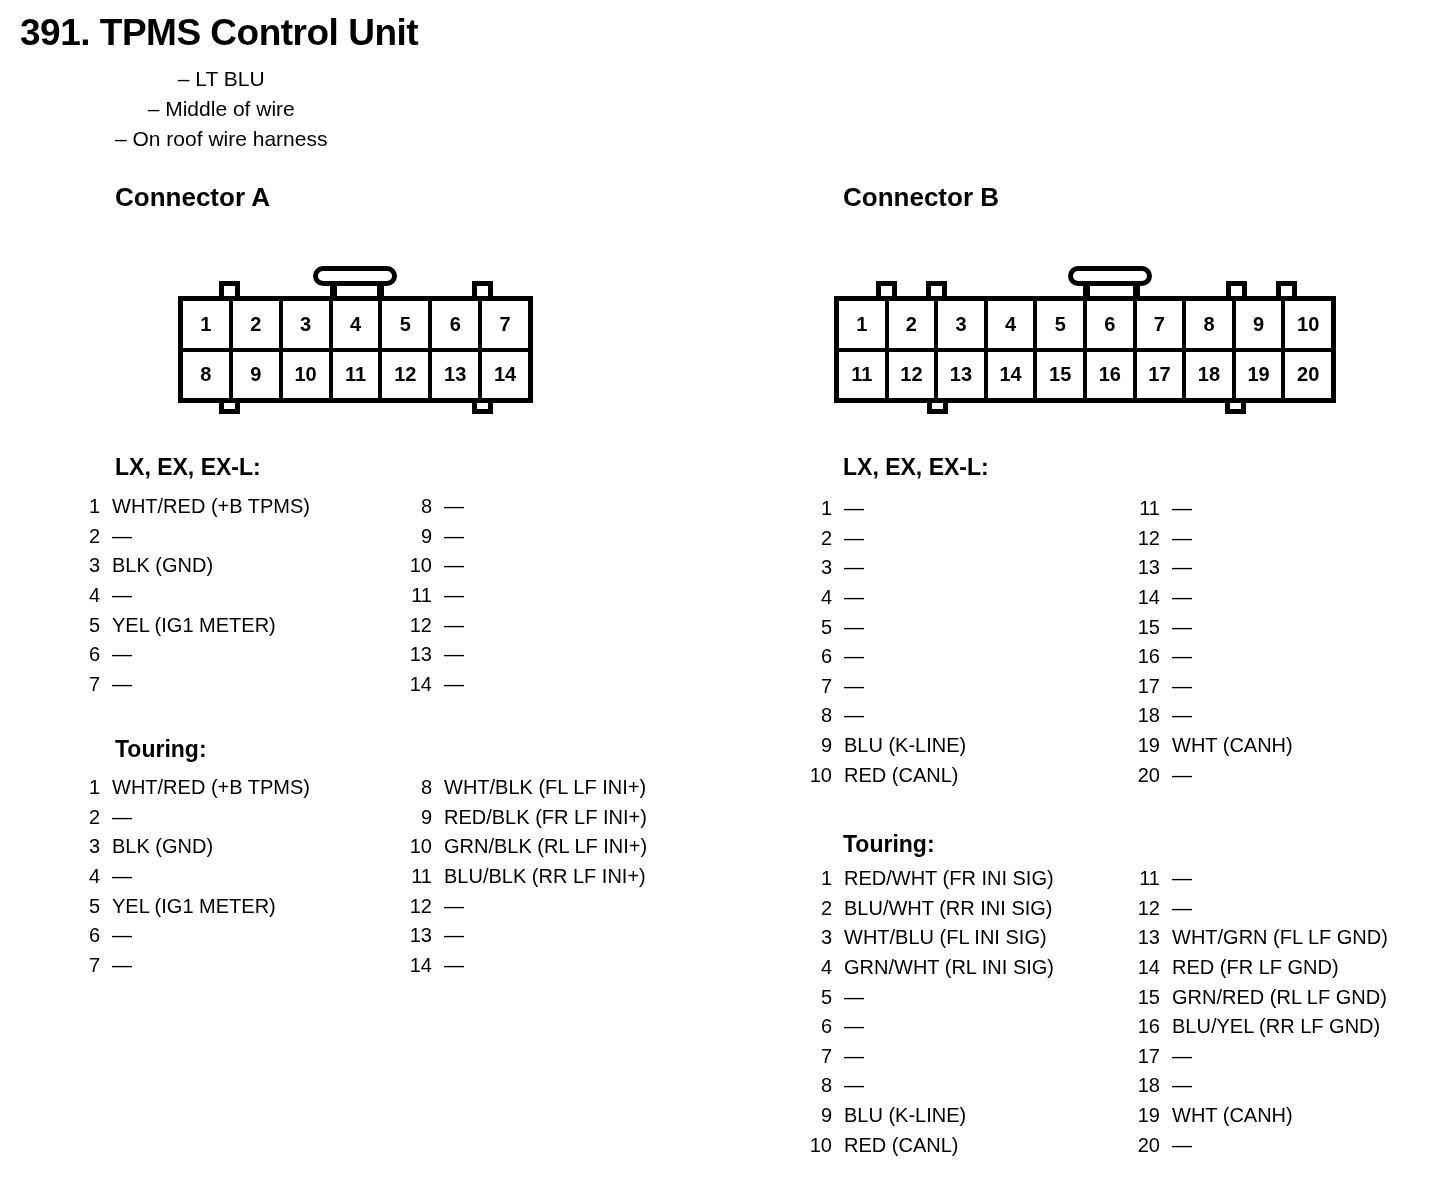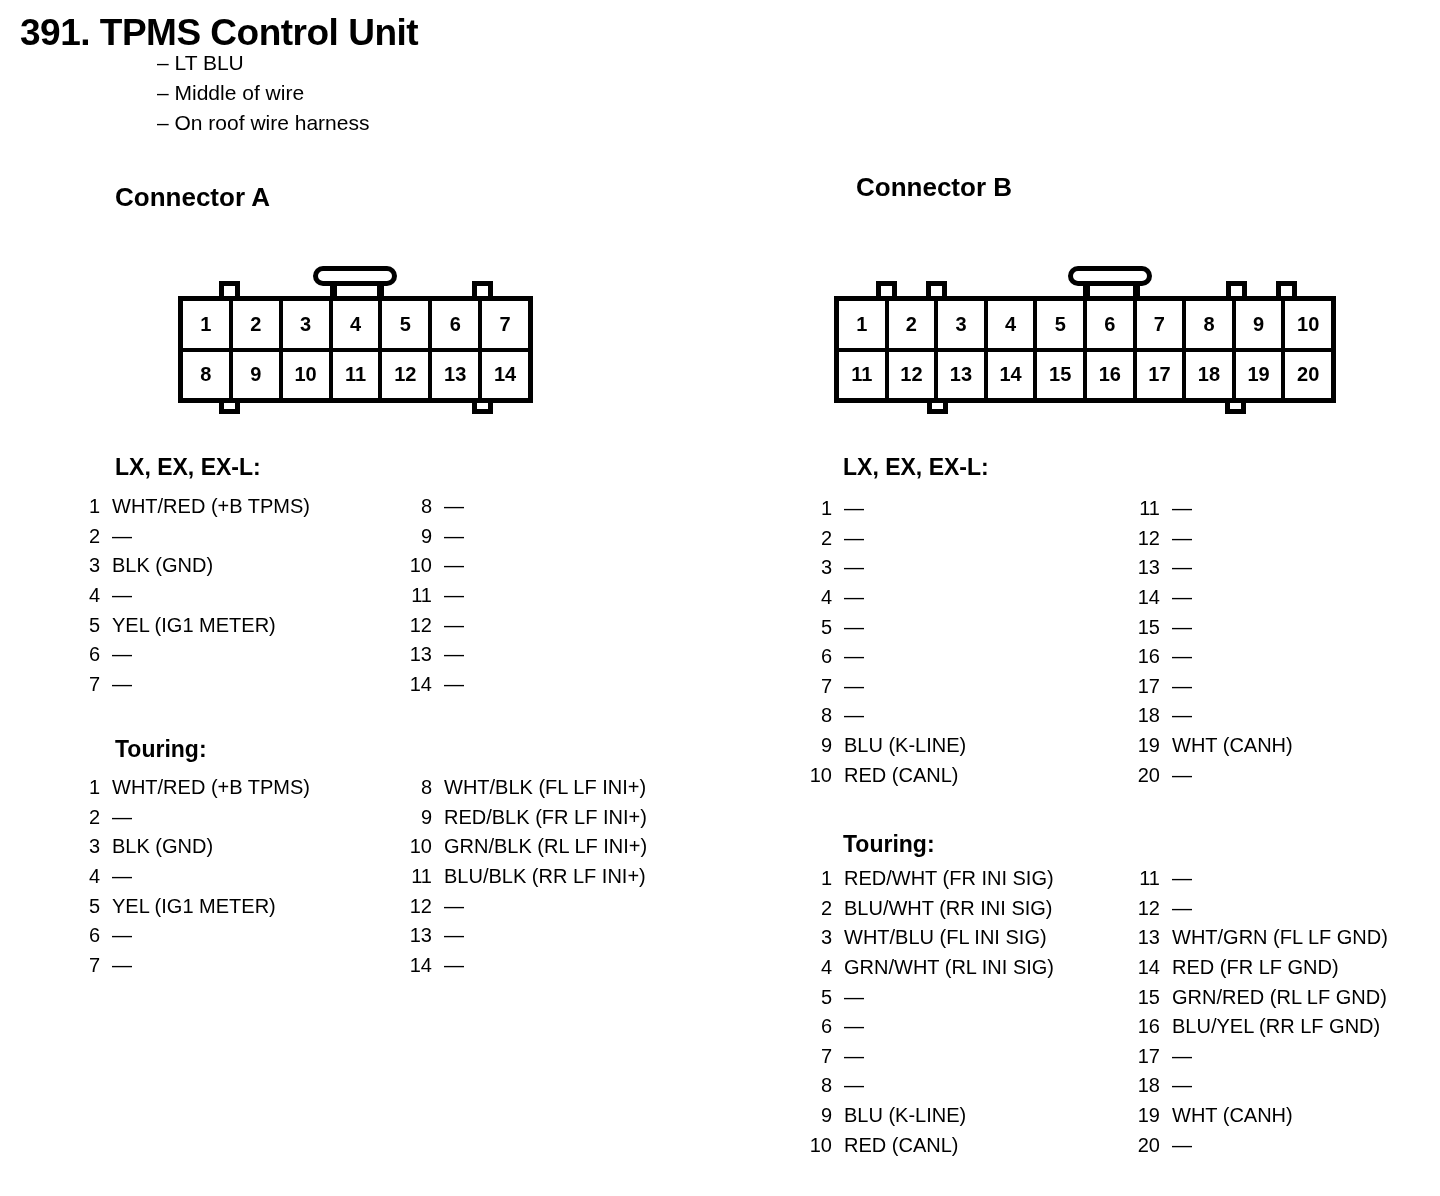--- a/index.html
+++ b/index.html
@@ -2,27 +2,27 @@
 <html><head>
 <meta charset="utf-8">
 <style>
   html,body{margin:0;padding:0;}
   body{
     width:1440px;height:1196px;
     background:#ffffff;color:#000000;
     font-family:"Liberation Sans","DejaVu Sans",sans-serif;
     position:relative;overflow:hidden;
   }
-  .abs{position:absolute;}
+  .abs{position:absolute;text-align:center;}
   
   .page-title{left:20px;top:12px;font-size:37px;font-weight:bold;letter-spacing:-0.5px;}
-  .notes{left:115px;top:48px;font-size:21px;line-height:30px;margin-left:42px;}
+  .notes{left:115px;top:64px;font-size:21px;line-height:30px;}
   .conn-heading{font-size:26px;font-weight:bold;}
   .conn-heading-a{left:115px;top:182px;}
-  .conn-heading-b{left:843px;top:172px;margin-left:13px;}
+  .conn-heading-b{left:843px;top:182px;}
   .list-heading{font-size:23px;font-weight:bold;}
   
   .connector{position:absolute;height:156px;}
   .connector-a{left:178px;top:263px;width:355px;}
   .connector-b{left:834px;top:263px;width:502px;}
   .conn-body{
     position:absolute;left:0;top:33px;width:100%;height:107px;
     box-sizing:border-box;border:5px solid #000;background:#000;
     display:grid;grid-template-rows:1fr 1fr;row-gap:4px;z-index:2;
   }

